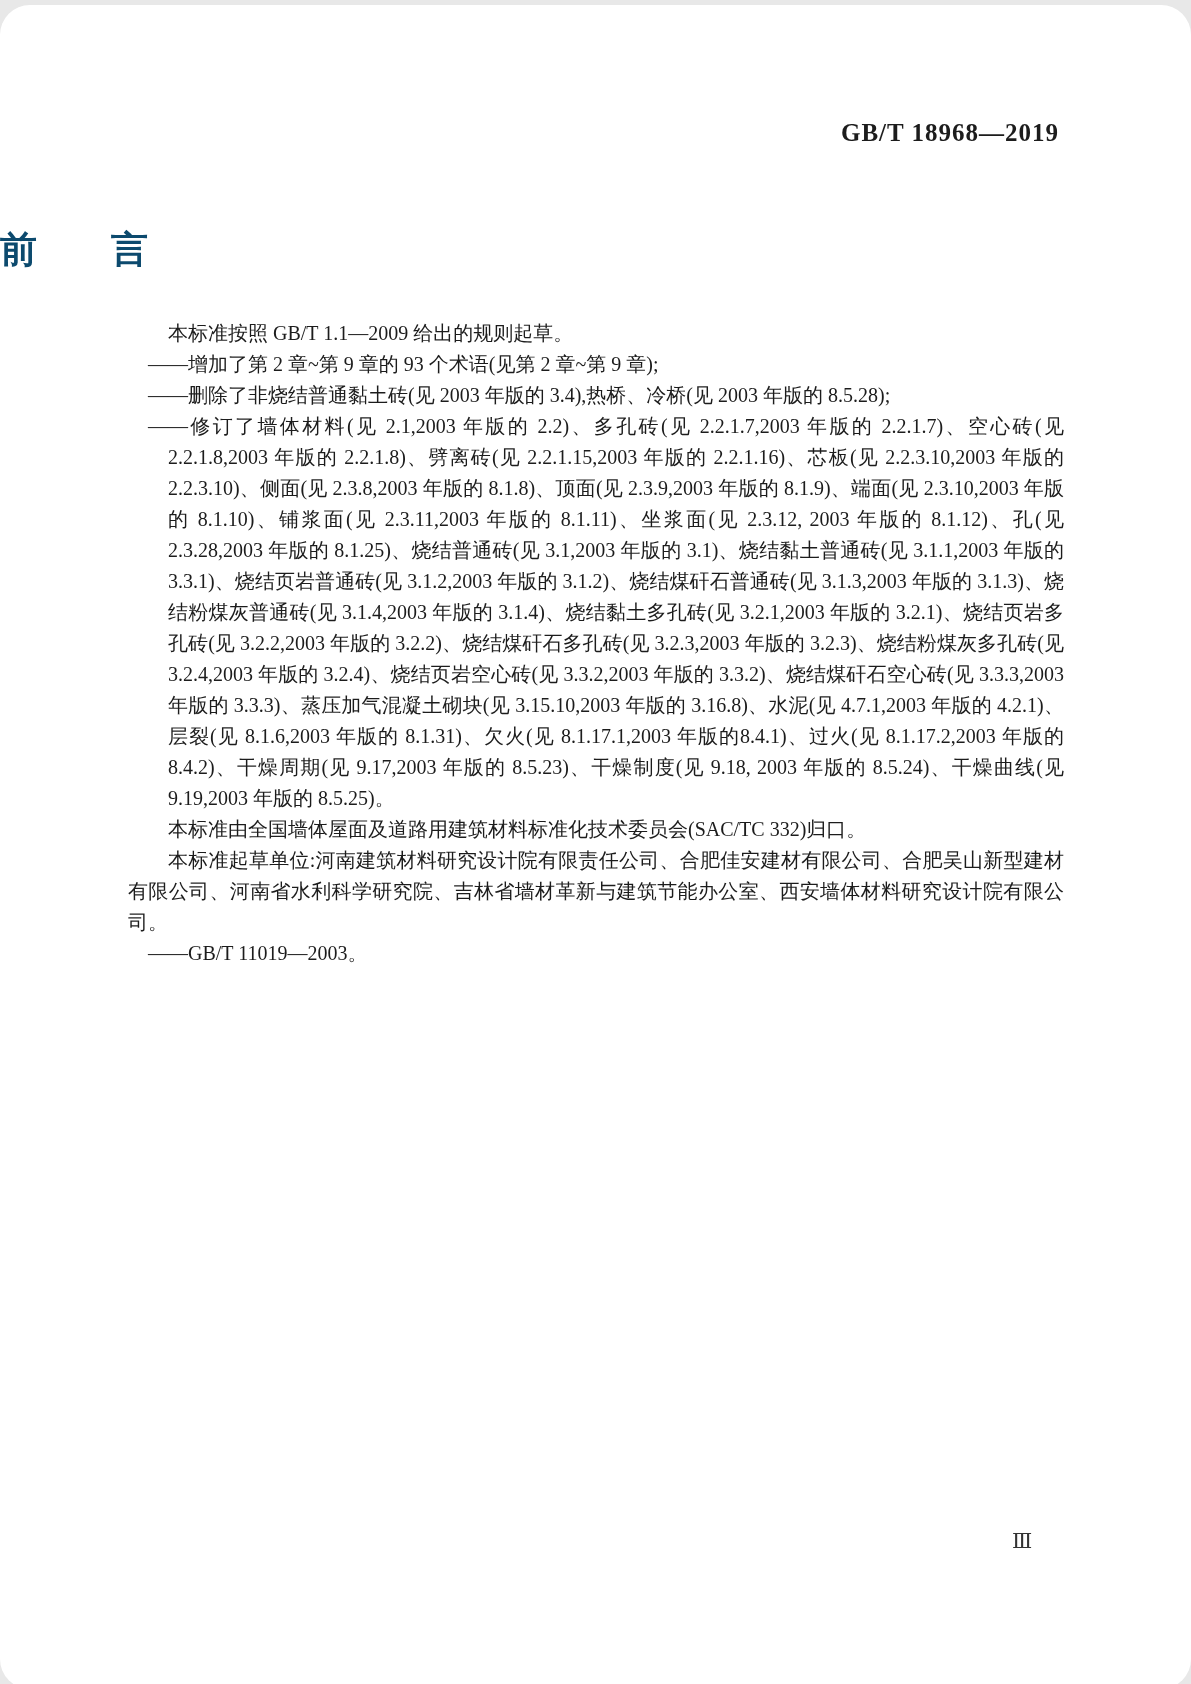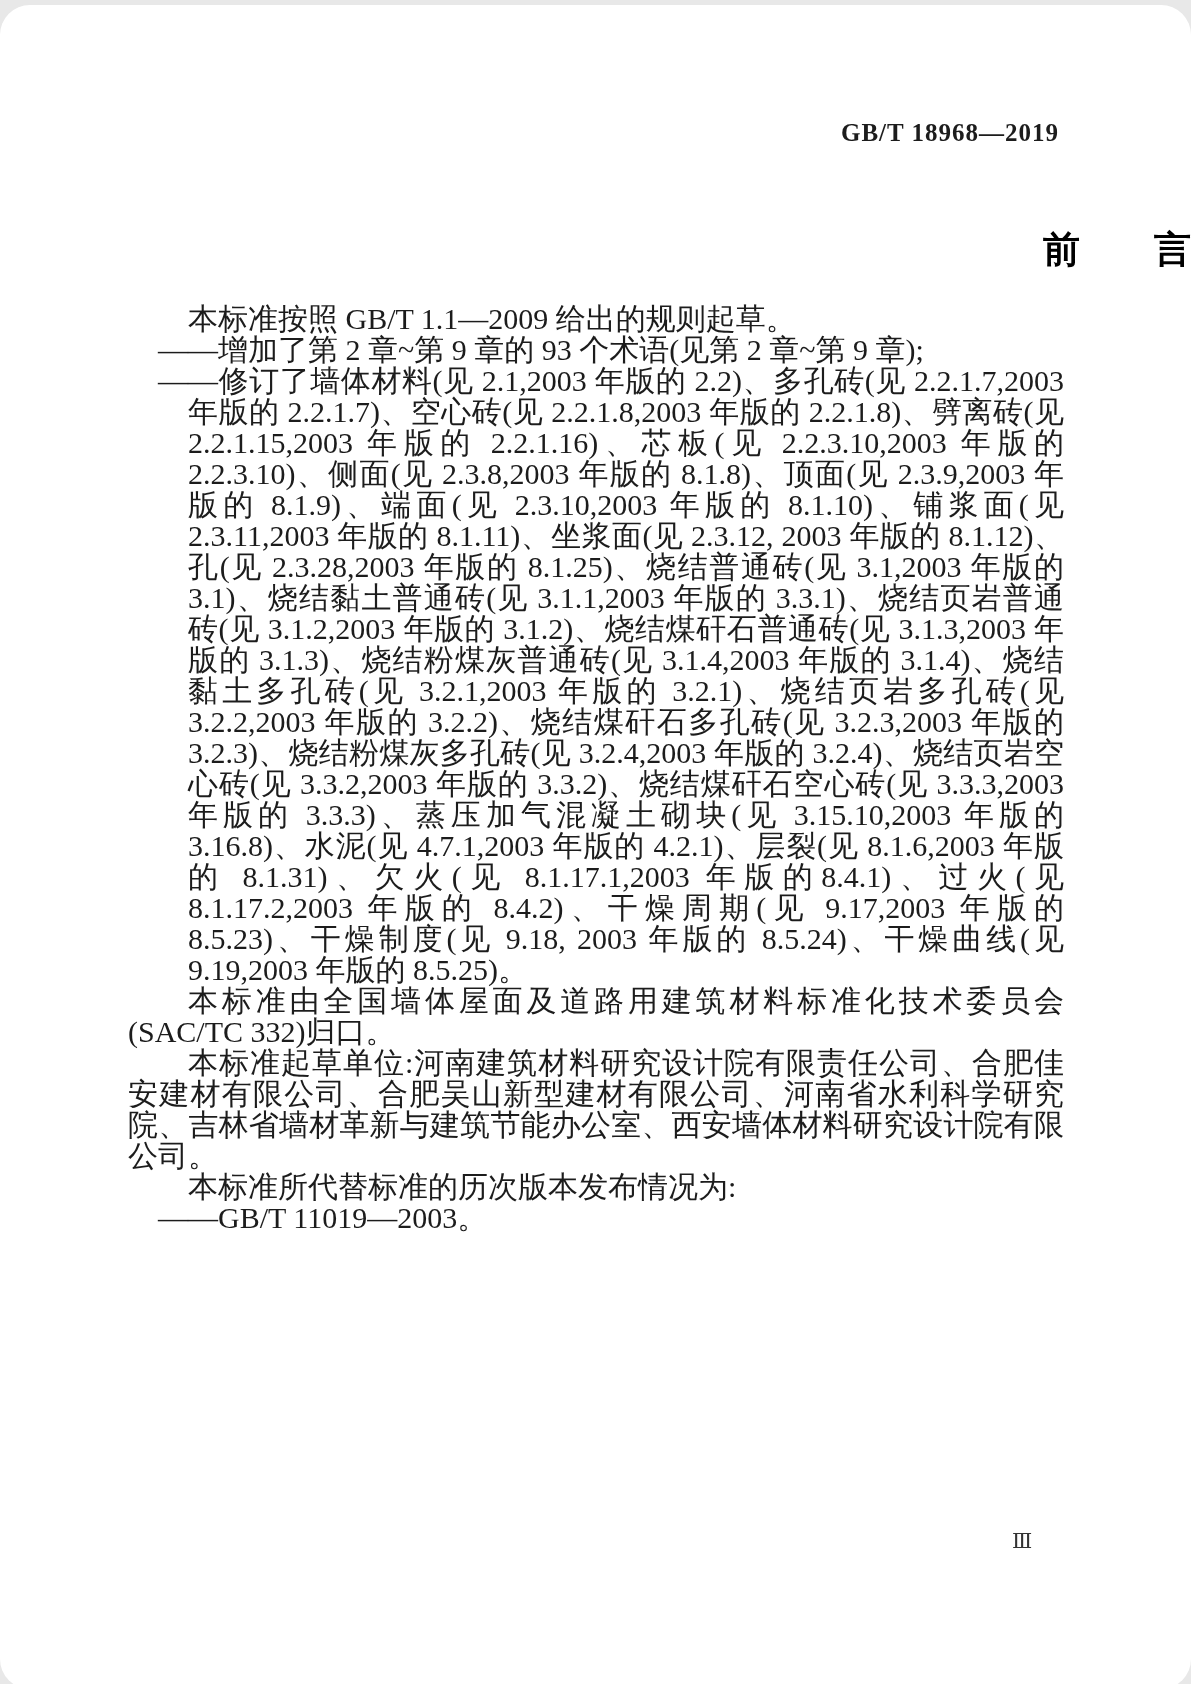--- a/index.html
+++ b/index.html
@@ -26,32 +26,32 @@
     font-weight: bold;
     letter-spacing: 1px;
     font-family: "Liberation Serif", "DejaVu Serif", serif;
   }
   .page-title {
     position: absolute;
     top: 220px;
     left: 0;
     width: 100%;
     margin: 0;
-    text-align: right;
+    text-align: left;
     font-size: 37px;
     font-weight: bold;
     font-family: Liberation Sans, sans-serif;
-    color: #000000;
+    color: #0c4a6e;
   }
   .foreword-body {
     position: absolute;
     left: 128px;
-    top: 298px;
+    top: 313px;
     width: 936px;
-    font-size: 30px;
+    font-size: 20px;
     line-height: 31px;
     text-align: justify;
     text-justify: inter-ideograph;
   }
   .foreword-body p {
     margin: 0;
     padding: 0;
   }
   p.para {
     text-indent: 2em;
@@ -74,22 +74,22 @@
 
 <div class="page">
 
   <div class="doc-code">GB/T 18968—2019</div>
 
   <h1 class="page-title">前　　言</h1>
 
   <div class="foreword-body" id="foreword-body">
       <p class="para">本标准按照 GB/T 1.1—2009 给出的规则起草。</p>
       <p class="dash"><span>——</span><span>增加了第 2 章~第 9 章的 93 个术语(见第 2 章~第 9 章);</span></p>
+      <p class="dash"><span>——</span><span>删除了非烧结普通黏土砖(见 2003 年版的 3.4),热桥、冷桥(见 2003 年版的 8.5.28);</span></p>
       <p class="dash"><span>——</span><span>修订了墙体材料(见 2.1,2003 年版的 2.2)、多孔砖(见 2.2.1.7,2003 年版的 2.2.1.7)、空心砖(见 2.2.1.8,2003 年版的 2.2.1.8)、劈离砖(见 2.2.1.15,2003 年版的 2.2.1.16)、芯板(见 2.2.3.10,2003 年版的 2.2.3.10)、侧面(见 2.3.8,2003 年版的 8.1.8)、顶面(见 2.3.9,2003 年版的 8.1.9)、端面(见 2.3.10,2003 年版的 8.1.10)、铺浆面(见 2.3.11,2003 年版的 8.1.11)、坐浆面(见 2.3.12, 2003 年版的 8.1.12)、孔(见 2.3.28,2003 年版的 8.1.25)、烧结普通砖(见 3.1,2003 年版的 3.1)、烧结黏土普通砖(见 3.1.1,2003 年版的 3.3.1)、烧结页岩普通砖(见 3.1.2,2003 年版的 3.1.2)、烧结煤矸石普通砖(见 3.1.3,2003 年版的 3.1.3)、烧结粉煤灰普通砖(见 3.1.4,2003 年版的 3.1.4)、烧结黏土多孔砖(见 3.2.1,2003 年版的 3.2.1)、烧结页岩多孔砖(见 3.2.2,2003 年版的 3.2.2)、烧结煤矸石多孔砖(见 3.2.3,2003 年版的 3.2.3)、烧结粉煤灰多孔砖(见 3.2.4,2003 年版的 3.2.4)、烧结页岩空心砖(见 3.3.2,2003 年版的 3.3.2)、烧结煤矸石空心砖(见 3.3.3,2003 年版的 3.3.3)、蒸压加气混凝土砌块(见 3.15.10,2003 年版的 3.16.8)、水泥(见 4.7.1,2003 年版的 4.2.1)、层裂(见 8.1.6,2003 年版的 8.1.31)、欠火(见 8.1.17.1,2003 年版的8.4.1)、过火(见 8.1.17.2,2003 年版的 8.4.2)、干燥周期(见 9.17,2003 年版的 8.5.23)、干燥制度(见 9.18, 2003 年版的 8.5.24)、干燥曲线(见 9.19,2003 年版的 8.5.25)。</span></p>
       <p class="para">本标准由全国墙体屋面及道路用建筑材料标准化技术委员会(SAC/TC 332)归口。</p>
       <p class="para">本标准起草单位:河南建筑材料研究设计院有限责任公司、合肥佳安建材有限公司、合肥吴山新型建材有限公司、河南省水利科学研究院、吉林省墙材革新与建筑节能办公室、西安墙体材料研究设计院有限公司。</p>
-      <p class="para">本标准所代替标准的历次版本发布情况为:</p>
       <p class="dash"><span>——</span><span>GB/T 11019—2003。</span></p>
     </div>
 
   <div class="page-number">Ⅲ</div>
 
 </div>
 
 </body></html>

